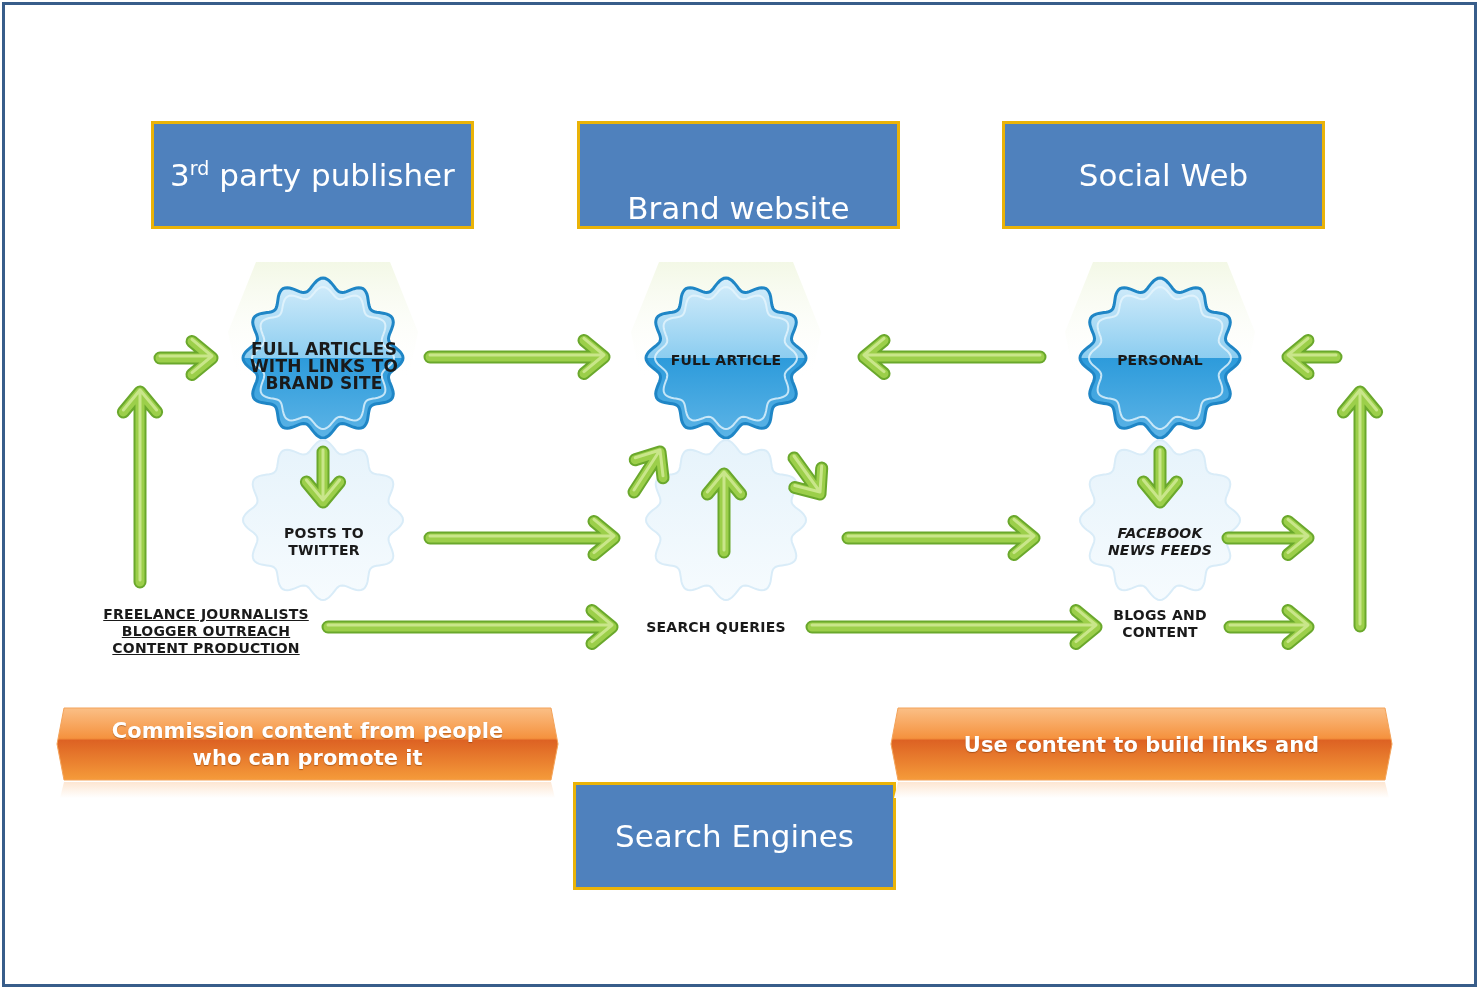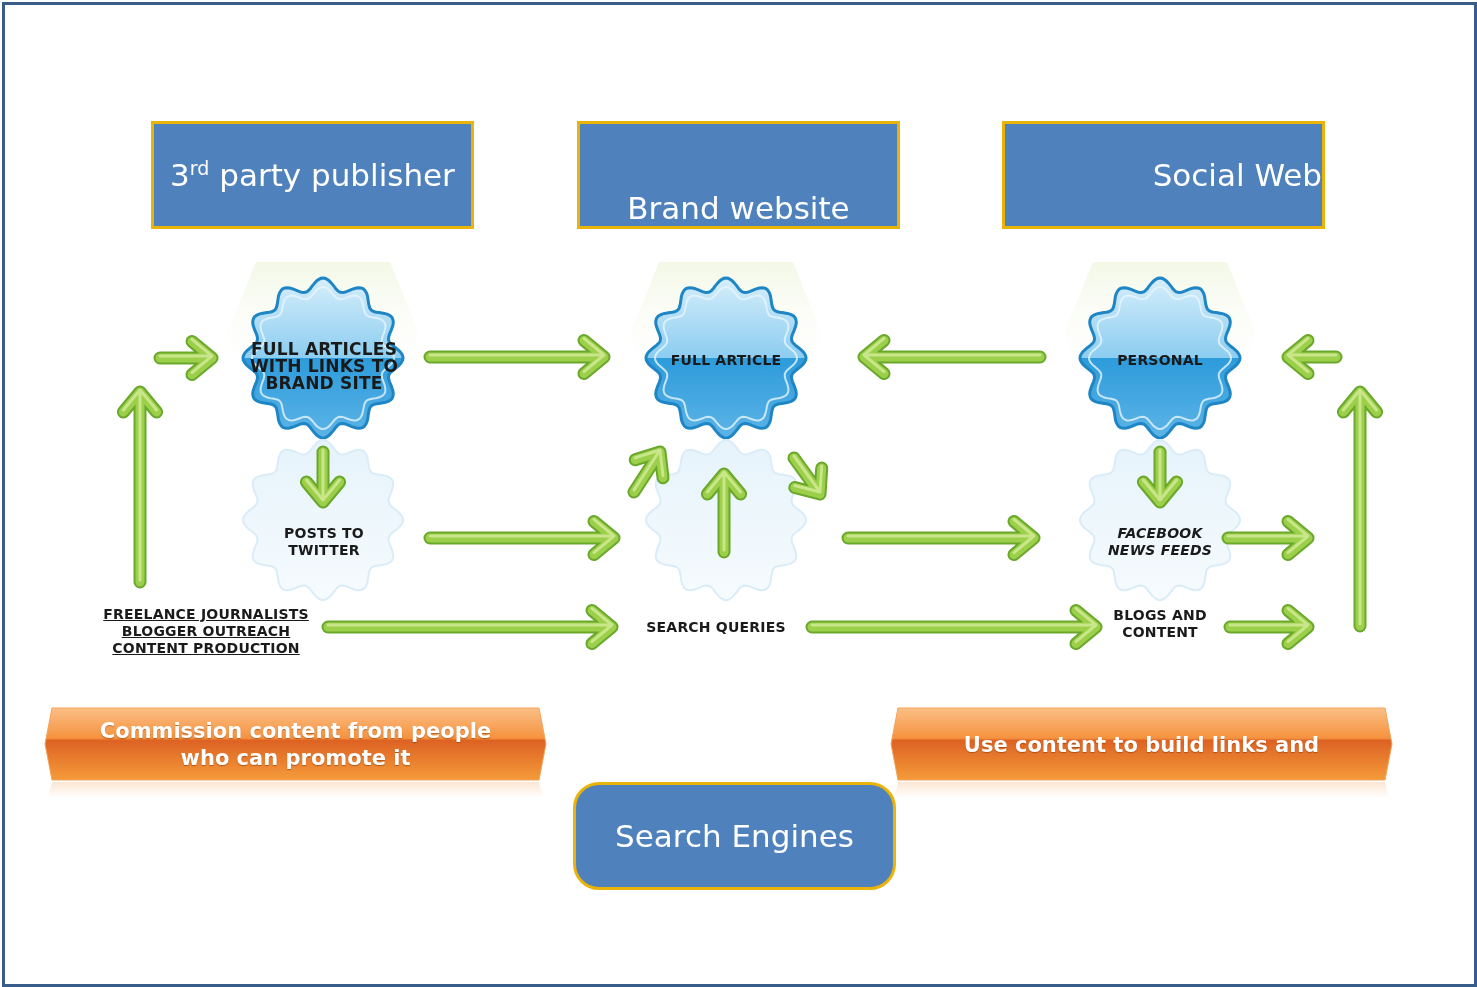--- a/index.html
+++ b/index.html
@@ -144,24 +144,24 @@
       </g>
     </g>
 </svg>
 
 <div class="hdr" style="left:142px;top:121px;width:323px;height:108px;">
   <span><span>3</span><sup>rd</sup><span style="white-space:pre"> party publisher</span></span>
 </div>
 <div class="hdr" style="left:568px;top:121px;width:323px;height:108px;align-items:flex-end;">
   <span>Brand website</span>
 </div>
-<div class="hdr" style="left:993px;top:121px;width:323px;height:108px;justify-content:flex-end;">
+<div class="hdr" style="left:993px;top:121px;width:323px;height:108px;">
   <span>Social Web</span>
 </div>
-<div class="hdr" style="left:564px;top:782px;width:323px;height:108px;border-radius:26px;">
+<div class="hdr" style="left:564px;top:782px;width:323px;height:108px;">
   <span>Search Engines</span>
 </div>
 
 <div class="lbl" style="left:224px;top:341px;width:200px;font-size:17px;line-height:17px;">
   <div>FULL ARTICLES</div>
   <div>WITH LINKS TO</div>
   <div>BRAND SITE</div>
 </div>
 <div class="lbl" style="left:626px;top:352px;width:200px;">
   <div>FULL ARTICLE</div>
@@ -183,21 +183,21 @@
   <div>CONTENT PRODUCTION</div>
 </div>
 <div class="lbl" style="left:616px;top:619px;width:200px;">
   <div>SEARCH QUERIES</div>
 </div>
 <div class="lbl" style="left:1060px;top:607px;width:200px;">
   <div>BLOGS AND</div>
   <div>CONTENT</div>
 </div>
 
-<div class="banner" style="left:44px;top:706px;width:503px;text-align:right;">
+<div class="banner" style="left:56px;top:706px;width:503px;text-align:right;">
   <svg class="banner-bg" width="503" height="95" viewBox="0 0 503 95">
     <defs>
       <linearGradient id="orgL" x1="0" y1="0" x2="0" y2="1">
         <stop offset="0" stop-color="#fbbf86"></stop>
         <stop offset="0.42" stop-color="#f5923e"></stop>
         <stop offset="0.45" stop-color="#dd6223"></stop>
         <stop offset="1" stop-color="#f59b3a"></stop>
       </linearGradient>
       <linearGradient id="refl" x1="0" y1="0" x2="0" y2="1">
         <stop offset="0" stop-color="#fde6d2"></stop>

